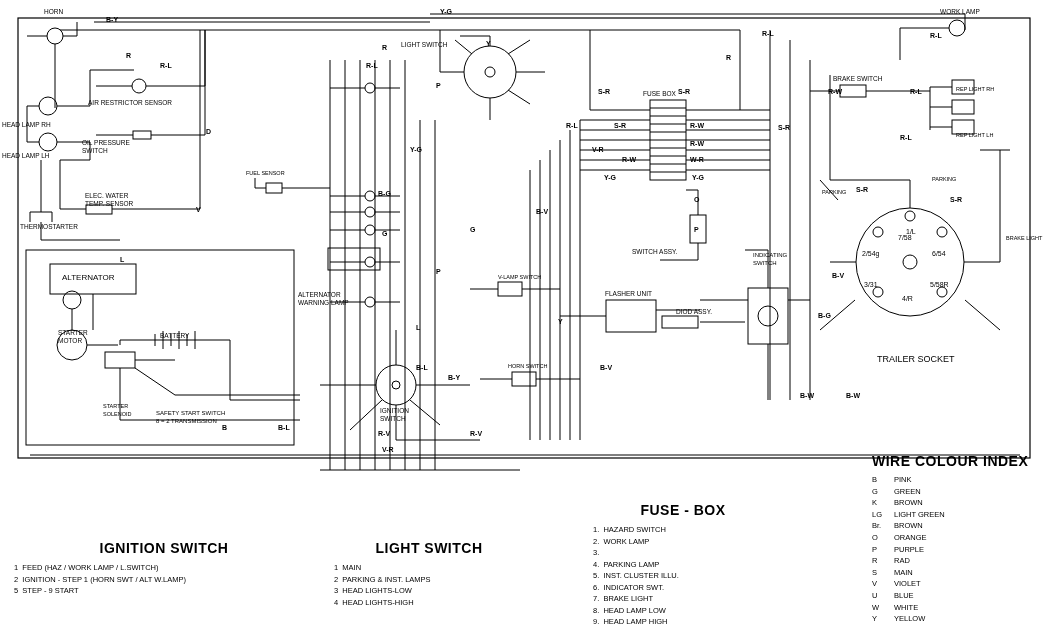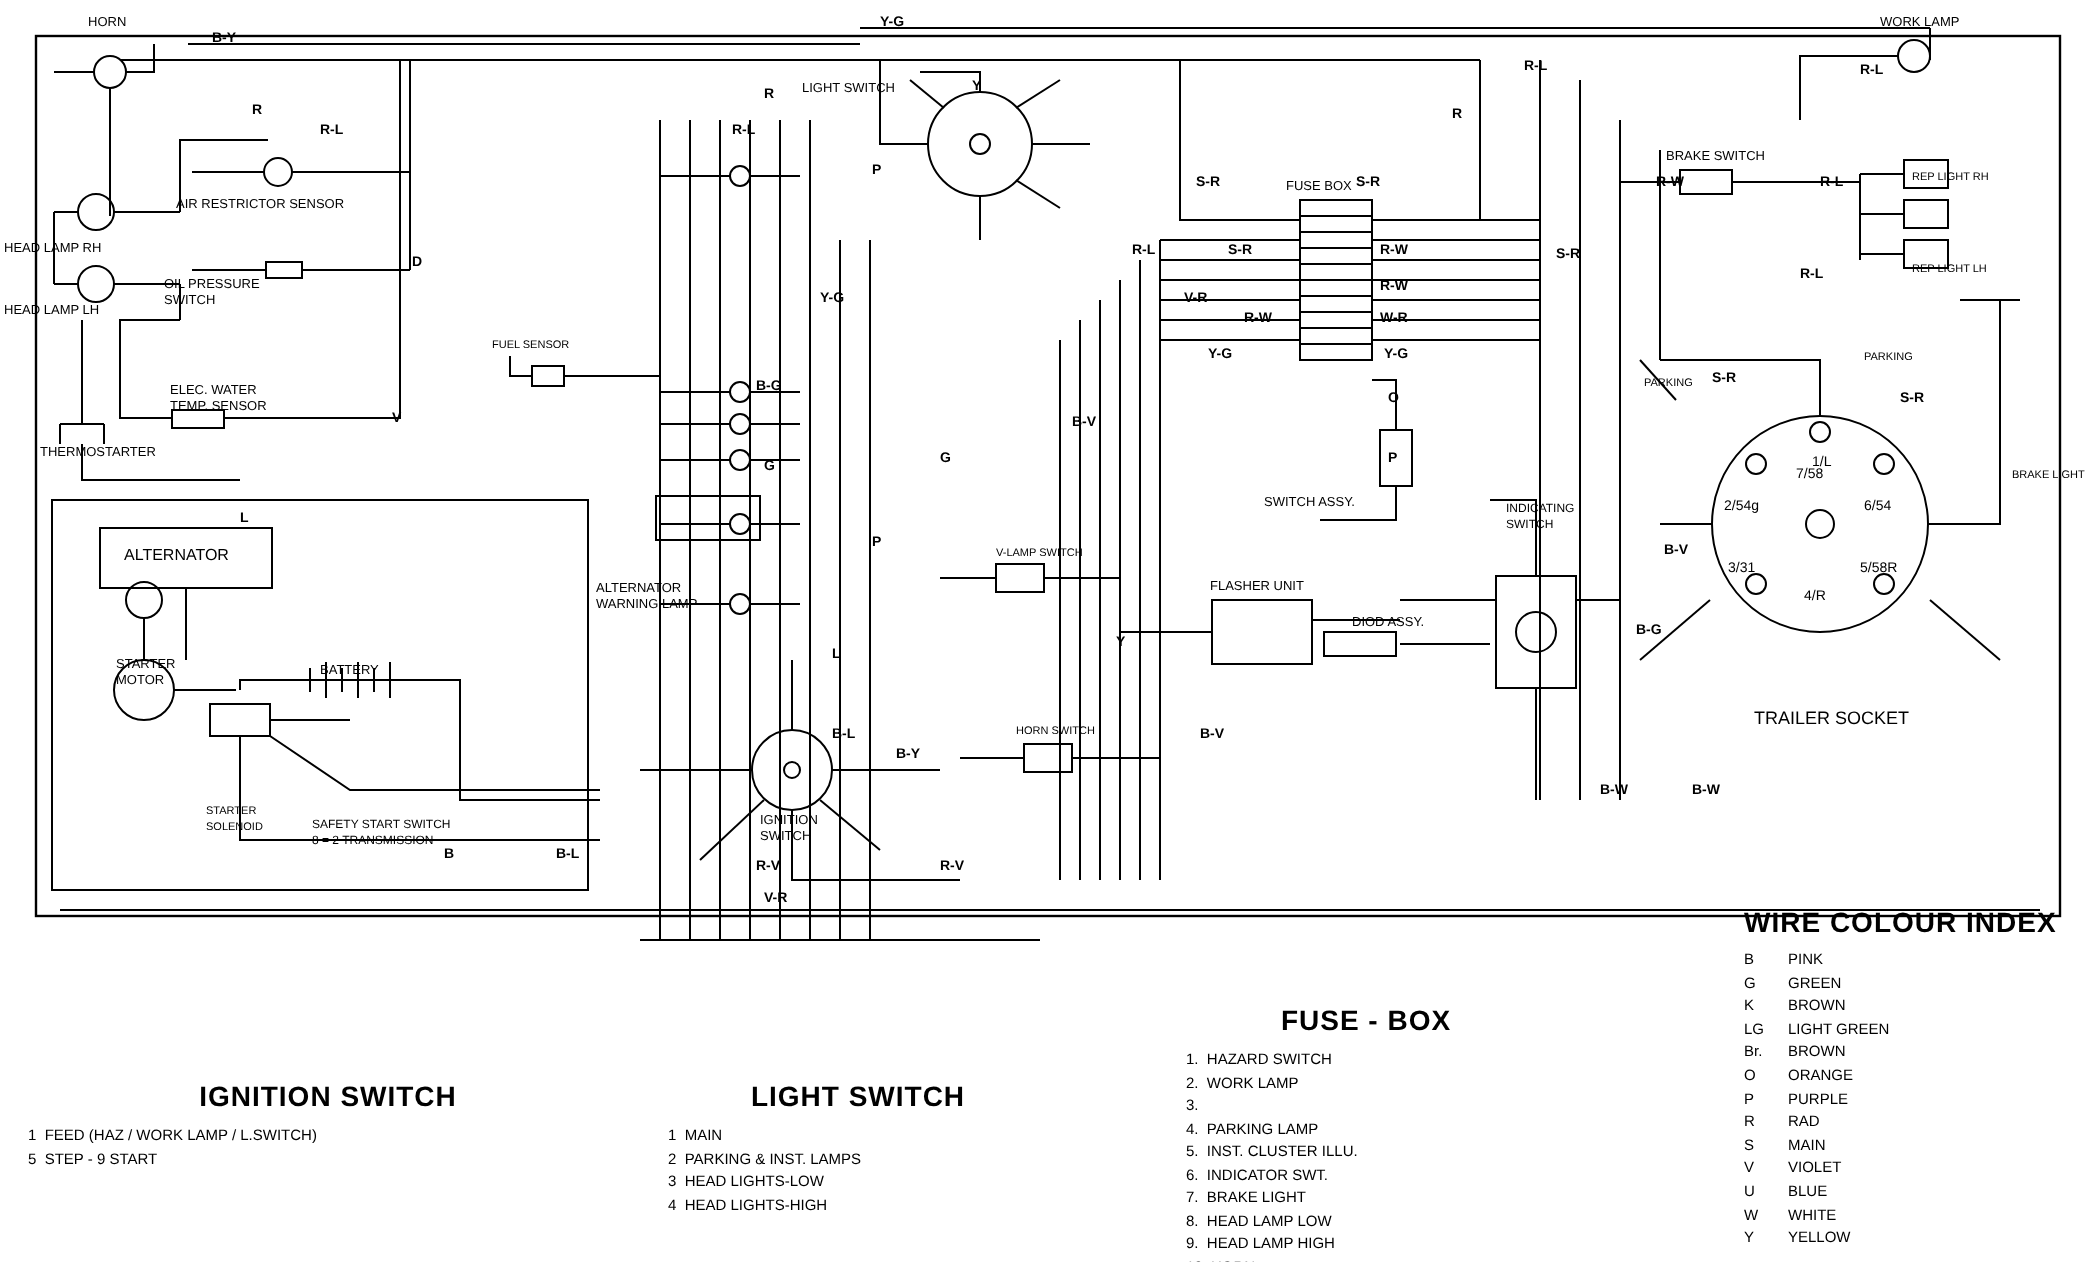--- a/index.html
+++ b/index.html
@@ -366,20 +366,21 @@
   <div class="lbl wirecode" style="left:558px; top:318px;">Y</div>
   <div class="lbl wirecode" style="left:694px; top:196px;">O</div>
   <div class="lbl wirecode" style="left:206px; top:128px;">D</div>
   <div class="lbl wirecode" style="left:222px; top:424px;">B</div>
   <div class="lbl wirecode" style="left:856px; top:186px;">S-R</div>
   <div class="lbl wirecode" style="left:950px; top:196px;">S-R</div>
 
   <div class="legend-block" style="left:14px; top:540px; width:300px;">
     <div class="legend-title" style="text-align:center; margin-bottom:6px;">IGNITION SWITCH</div>
     <div class="legend-item">1  FEED (HAZ / WORK LAMP / L.SWITCH)</div>
+    <div class="legend-item">2  IGNITION - STEP 1 (HORN SWT / ALT W.LAMP)</div>
     <div class="legend-item">5  STEP - 9 START</div>
   </div>
 
   <div class="legend-block" style="left:334px; top:540px; width:190px;">
     <div class="legend-title" style="text-align:center; margin-bottom:6px;">LIGHT SWITCH</div>
     <div class="legend-item">1  MAIN</div>
     <div class="legend-item">2  PARKING &amp; INST. LAMPS</div>
     <div class="legend-item">3  HEAD LIGHTS-LOW</div>
     <div class="legend-item">4  HEAD LIGHTS-HIGH</div>
   </div>

